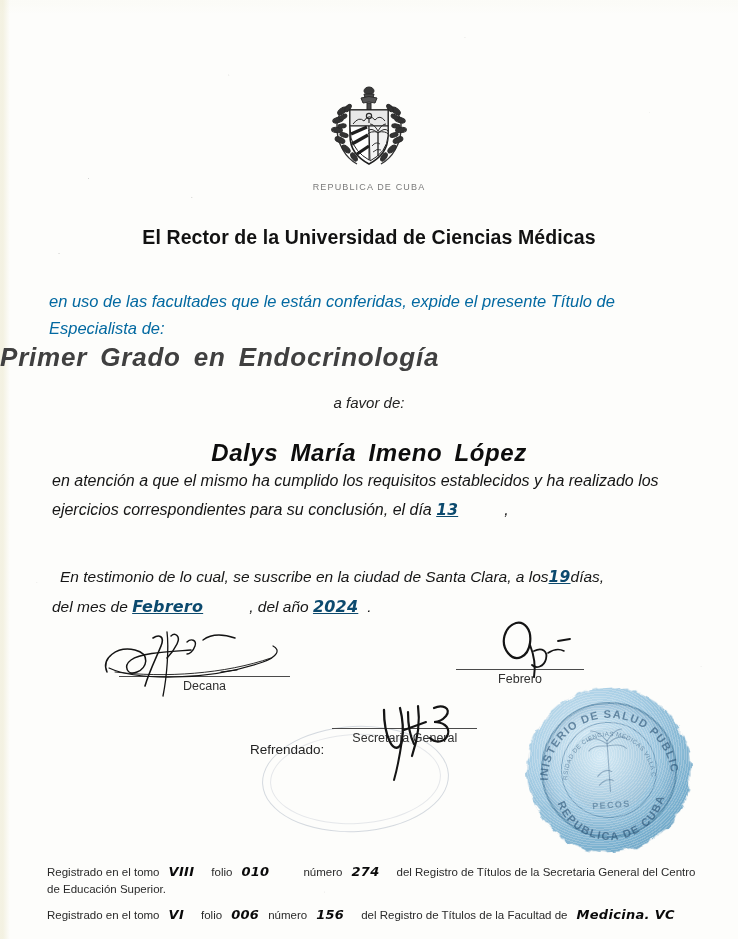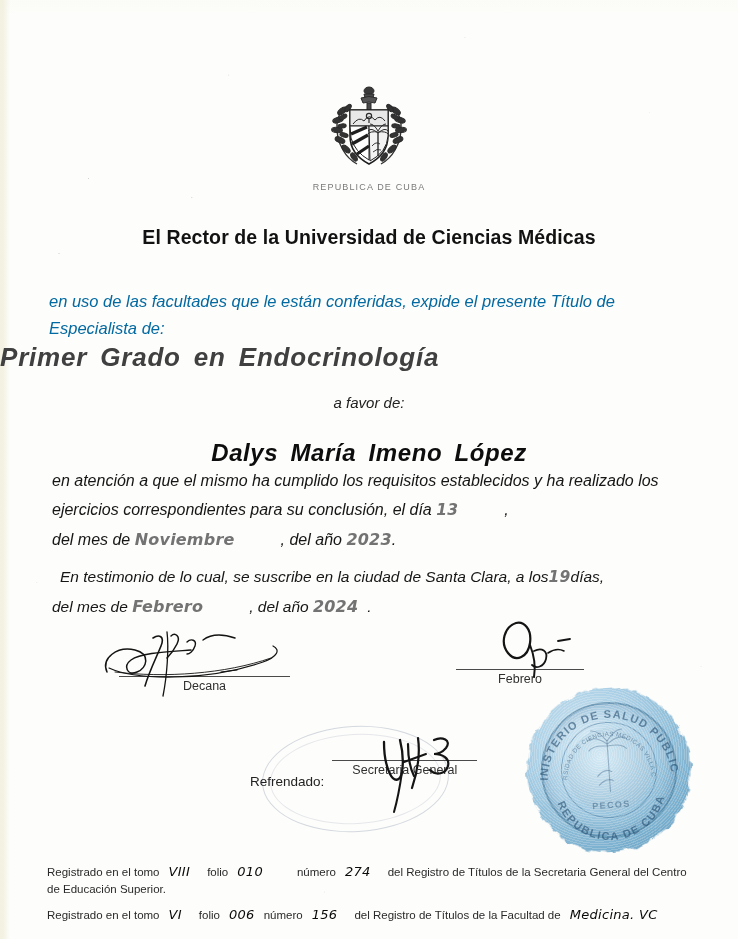--- a/index.html
+++ b/index.html
@@ -152,21 +152,22 @@
   .testimony .l1 { display: block; text-indent: 8px; }
   .testimony .l2 { display: block; }
 
   
   .fill {
     font-family: "DejaVu Sans", sans-serif;
     font-style: italic;
     font-weight: bold;
     font-size: 15.5px;
     letter-spacing: .2px;
-    color: #737373;
+    color: #0c4a6e;
+    text-decoration: underline;
   }
   .fill.big { font-size: 16px; }
   .gap-md { display: inline-block; width: 46px; }
 
   
   .sig-block { position: absolute; }
   .sig-line {
     border-top: 1px solid #4a4a4a;
     width: 100%;
   }
@@ -177,21 +178,21 @@
     margin-top: 2px;
     font-family: "Liberation Sans", sans-serif;
   }
   .sig-svg { position: absolute; pointer-events: none; }
 
   #sig-decana { top: 676px; left: 119px; width: 171px; }
   #sig-rector { top: 669px; left: 456px; width: 128px; }
 
   .refrendado-row {
     position: absolute;
-    top: 760px;
+    top: 728px;
     left: 250px;
     width: 250px;
     display: flex;
     align-items: flex-start;
   }
   .refrendado-label {
     font-size: 13.5px;
     color: #222;
     white-space: nowrap;
     padding-top: 14px;
@@ -279,21 +280,21 @@
     font-size: 11.5px;
     line-height: 17px;
     color: #2a2a2a;
     font-family: "Liberation Sans", sans-serif;
   }
   #reg-1 { top: 863px; }
   #reg-2 { top: 906px; }
   .reg .v {
     font-family: "DejaVu Sans", sans-serif;
     font-style: italic;
-    font-weight: normal;
+    font-weight: bold;
     font-size: 13px;
     color: #0a0a0a;
     letter-spacing: .3px;
   }
   .sp { display: inline-block; width: 9px; }
   .sp-w { display: inline-block; width: 17px; }
 </style>
 </head>
 <body>
 
@@ -383,25 +384,20 @@
 
   <div class="degree">Primer Grado en Endocrinología</div>
 
   <div class="afavor">a favor de:</div>
   <div class="holder">Dalys María Imeno López</div>
 
   <div class="body-para">
     <span>en atención a que el mismo ha cumplido los requisitos establecidos y ha</span>
     <span>realizado los ejercicios correspondientes para su conclusión, el día</span>
     <span class="fill">13</span><span class="gap-md"></span><span>,</span>
-    <span class="l3">
-      <span>del mes de</span>
-      <span class="fill big">Noviembre</span><span class="gap-md"></span><span>, del año</span>
-      <span class="fill big">2023</span><span>.</span>
-    </span>
   </div>
 
   <div class="testimony">
     <span class="l1">
       <span>En testimonio de lo cual, se suscribe en la ciudad de Santa Clara, a los</span><span class="fill">19</span><span>días,</span>
     </span>
     <span class="l2">
       <span>del mes de</span>
       <span class="fill big">Febrero</span><span class="gap-md"></span><span>, del año</span>
       <span class="fill big">2024</span><span class="sp"></span><span>.</span>

